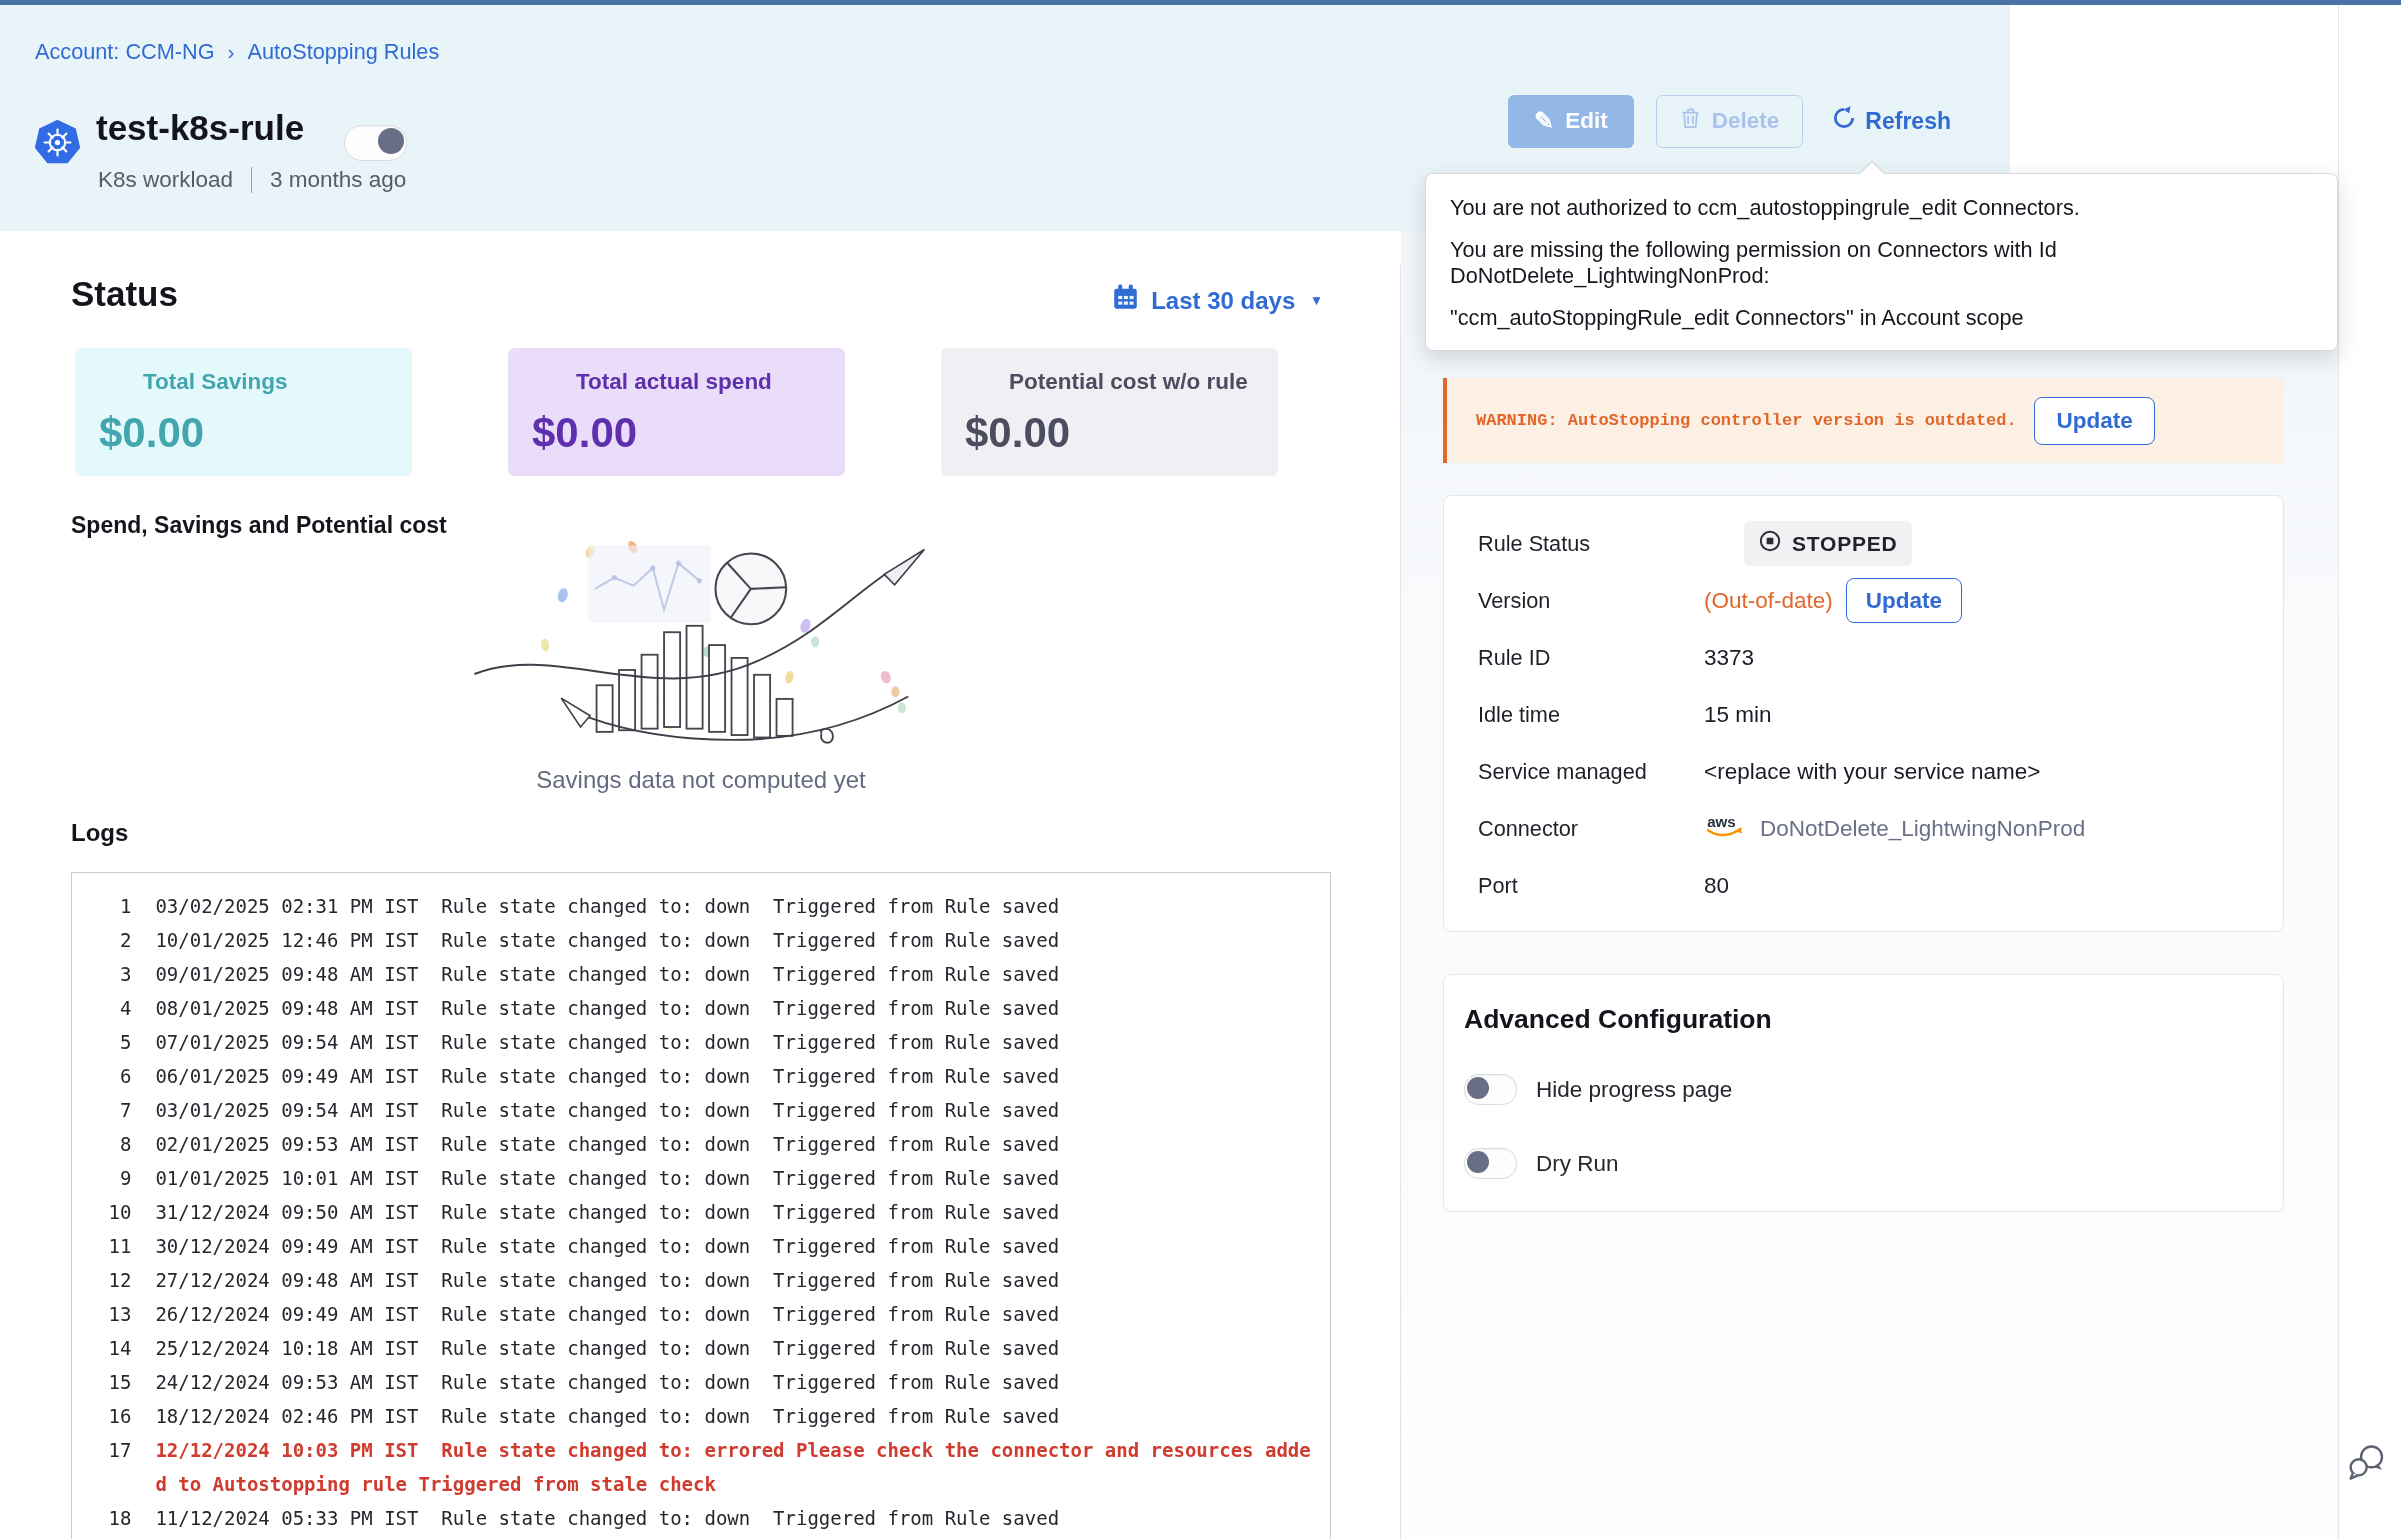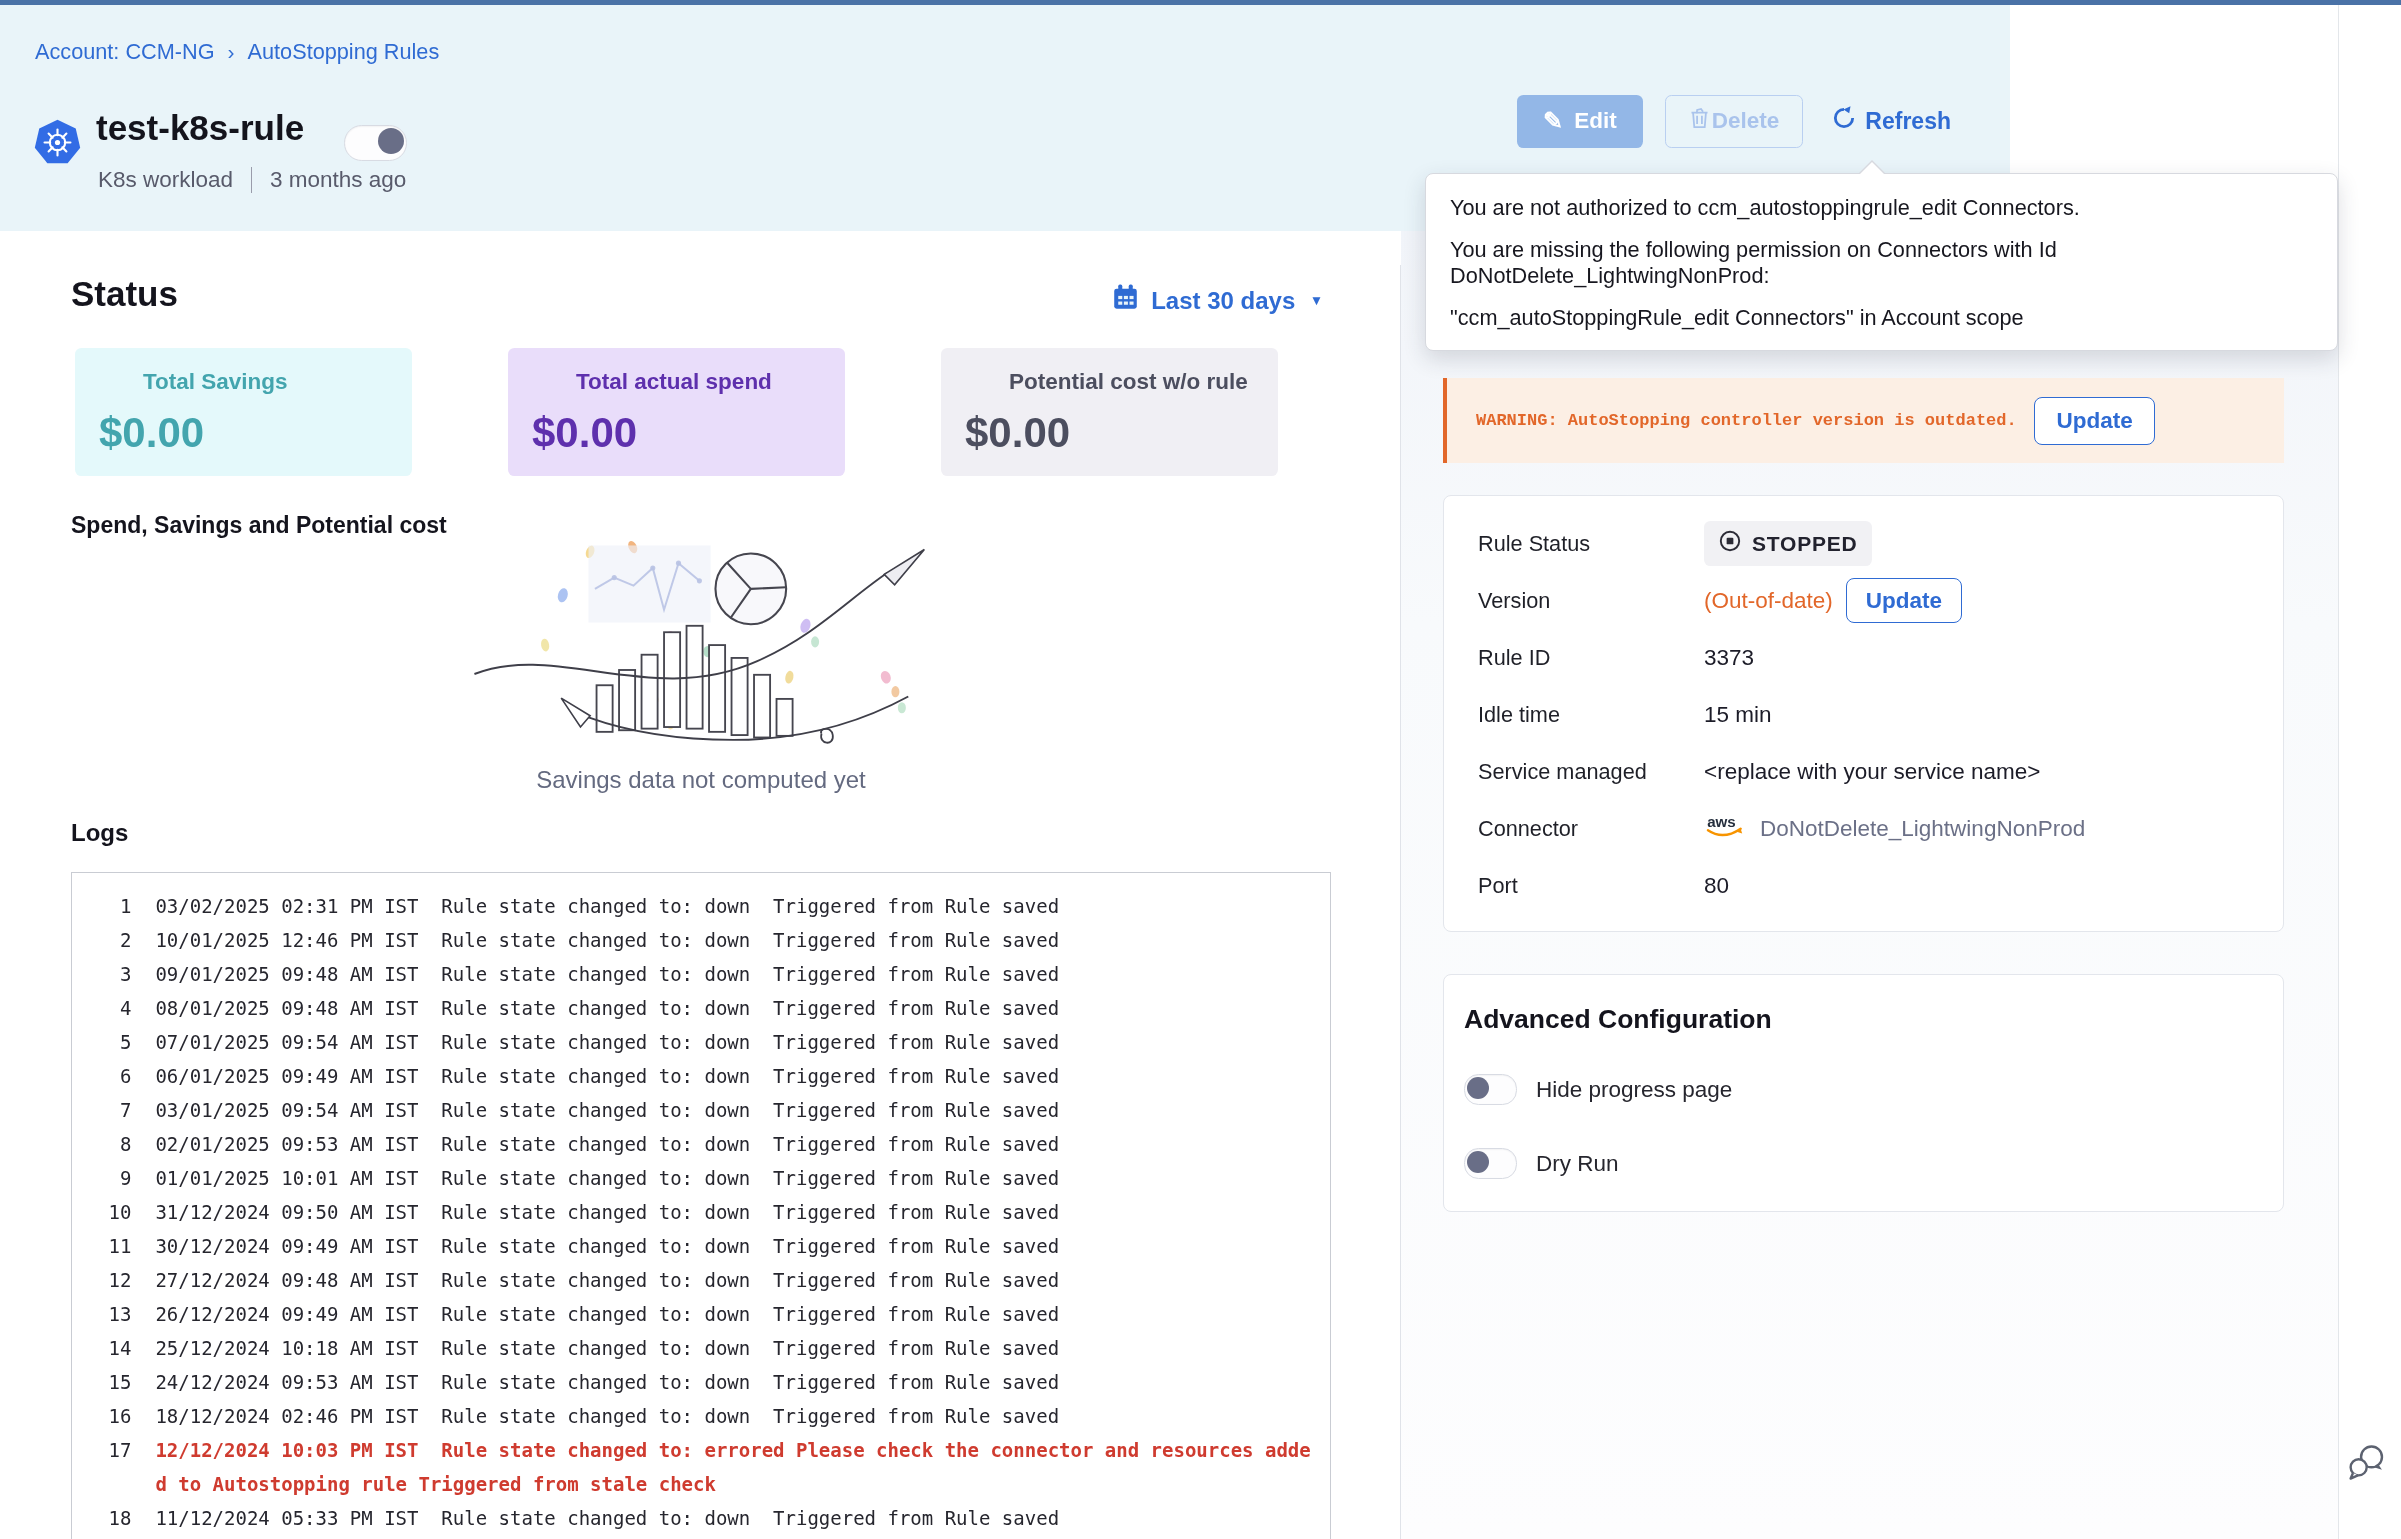--- a/index.html
+++ b/index.html
@@ -21,21 +21,21 @@
   .subtitle{position:absolute;top:162px;left:98px;display:flex;align-items:center;gap:17.7px;
             font-size:22.5px;color:#585a6b;}
   .subtitle .vbar{width:1.6px;height:26px;background:#9a9cab;}
 
   .header-actions{position:absolute;top:90px;right:53px;display:flex;gap:22.5px;align-items:center;}
   .btn-edit{height:53px;padding:0 26px;background:#93b7e7;border:none;border-radius:6.4px;
             color:#fff;font-size:22.5px;font-weight:700;display:flex;align-items:center;gap:11.2px;
             font-family:"Liberation Sans",sans-serif;cursor:not-allowed;}
   .btn-edit .pencil{font-size:24px;line-height:1;}
   .btn-delete{height:53px;padding:0 22.5px;background:transparent;border:1.6px solid #b9cff1;border-radius:6.4px;
-              color:#a9c3ec;font-size:22.5px;font-weight:700;display:flex;align-items:center;gap:2px;
+              color:#a9c3ec;font-size:22.5px;font-weight:700;display:flex;align-items:center;gap:11px;
               font-family:"Liberation Sans",sans-serif;cursor:not-allowed;}
   .btn-refresh{border:none;background:transparent;color:#2f6bd3;font-size:23px;font-weight:700;
                display:flex;align-items:center;gap:8px;font-family:"Liberation Sans",sans-serif;cursor:pointer;justify-content:center;}
 
   
   .perm-tooltip{position:absolute;left:1425px;top:173px;width:913px;box-sizing:border-box;
                 background:#fff;border:0.8px solid #d7d9df;border-radius:8px;
                 box-shadow:0 8px 22.5px rgba(40,41,61,.16);padding:21px 24px 16px 24px;z-index:60;}
   .perm-tooltip .tt-line{font-size:21.7px;color:#17171f;margin-bottom:16px;}
   .perm-tooltip .tt-line:last-child{margin-bottom:3.2px;}
@@ -84,21 +84,21 @@
   .warning-text{font-size:17px;font-weight:800;color:#e2672a;font-family:Liberation Mono, monospace;}
   .btn-update{height:48px;padding:0 21px;margin-left:17.7px;background:#fff;border:1.6px solid #2f6bd3;border-radius:8px;
               color:#2f6bd3;font-size:22.5px;font-weight:800;font-family:"Liberation Sans",sans-serif;cursor:pointer;}
 
   .details-card{position:absolute;top:495px;left:1443px;width:841px;height:437px;box-sizing:border-box;
                 background:#fff;border:0.8px solid #e3e6ec;border-radius:8px;padding:19px 34px;}
   .d-row{display:flex;align-items:center;height:57px;}
   .d-label{width:226px;flex:none;font-size:21.7px;color:#1f2028;}
   .d-value{font-size:22.5px;color:#1c1c28;display:flex;align-items:center;gap:13px;}
   .status-badge{display:inline-flex;align-items:center;gap:9.6px;background:#f1f1f4;border-radius:6.4px;
-                padding:8px 14.4px;font-size:21px;font-weight:700;letter-spacing:0.8px;color:#22222e;}
+                padding:8px 14.4px;font-size:21px;font-weight:700;letter-spacing:0.8px;color:#22222e;margin-left:40px;}
   .out-of-date{color:#e2672a;}
   .btn-update-sm{height:45px;padding:0 19px;background:#fff;border:1.6px solid #2f6bd3;border-radius:8px;
                  color:#2f6bd3;font-size:22.5px;font-weight:800;font-family:"Liberation Sans",sans-serif;cursor:pointer;}
   .connector-name{color:#6b7087;}
 
   .adv-card{position:absolute;top:974px;left:1443px;width:841px;height:238px;box-sizing:border-box;
             background:#fff;border:0.8px solid #e3e6ec;border-radius:8px;padding:29px 20px;}
   .adv-heading{font-size:26.5px;font-weight:800;color:#14141d;}
   .toggle-row{display:flex;align-items:center;gap:19px;margin-top:35px;height:39px;}
   .toggle{width:51px;height:29px;border-radius:14.4px;background:#fdfdfe;border:1.6px solid #d8dbe3;position:relative;

